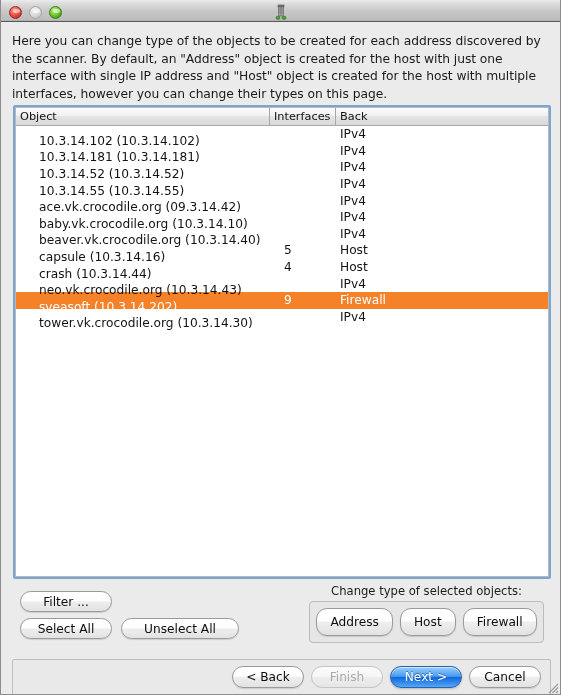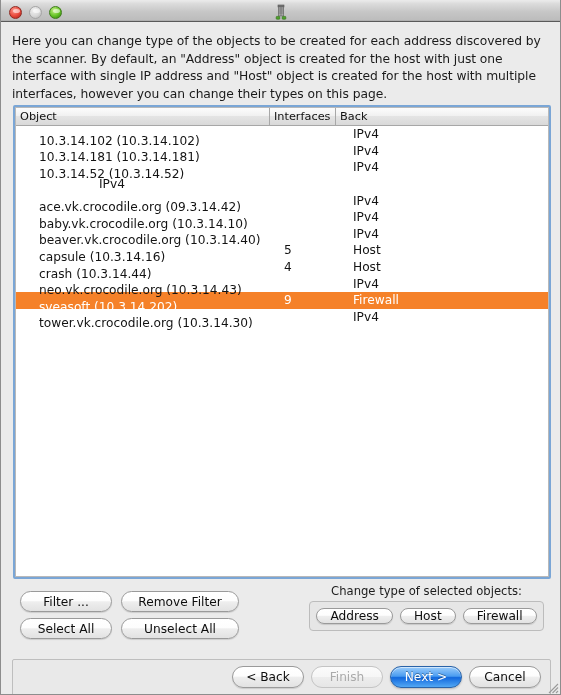--- a/index.html
+++ b/index.html
@@ -164,21 +164,20 @@
     box-sizing: border-box;
     text-align: left;
     padding-left: 14px;
     overflow: hidden;
   }
   .cell-type {
     flex: 1;
     box-sizing: border-box;
     padding-left: 4px;
     overflow: hidden;
-    margin-left: 13px;
   }
 
   
   .btn {
     display: inline-flex;
     align-items: center;
     justify-content: center;
     height: 21px;
     padding: 0 13px;
     border-radius: 11px;
@@ -236,21 +235,21 @@
   .changetype-box {
     border: 1px solid #bcbcbc;
     border-radius: 4px;
     background: #e6e6e6;
     padding: 6px 8px;
     display: flex;
     gap: 7px;
     justify-content: center;
     box-sizing: border-box;
   }
-  .changetype-box .btn { height: 16px; }
+  .changetype-box .btn { height: 28px; }
 
   
   .navbar {
     position: absolute;
     left: 11px;
     top: 637px;
     width: 539px;
     height: 47px;
     border: 1px solid #bebebe;
     border-radius: 2px;
@@ -323,20 +322,21 @@
               <div class="cell-object">10.3.14.181 (10.3.14.181)</div>
               <div class="cell-interfaces"></div>
               <div class="cell-type">IPv4</div>
             </div>
             <div class="row">
               <div class="cell-object">10.3.14.52 (10.3.14.52)</div>
               <div class="cell-interfaces"></div>
               <div class="cell-type">IPv4</div>
             </div>
             <div class="row">
+              <div class="cell-object">10.3.14.55 (10.3.14.55)</div>
               <div class="cell-interfaces"></div>
               <div class="cell-type">IPv4</div>
             </div>
             <div class="row">
               <div class="cell-object">ace.vk.crocodile.org (09.3.14.42)</div>
               <div class="cell-interfaces"></div>
               <div class="cell-type">IPv4</div>
             </div>
             <div class="row">
               <div class="cell-object">baby.vk.crocodile.org (10.3.14.10)</div>
@@ -374,21 +374,20 @@
               <div class="cell-type">IPv4</div>
             </div>
           </div>
 
       </div>
     </div>
 
     <div class="left-buttons">
       <div class="left-row">
         <div class="btn">Filter ...</div>
-        <div class="btn wide">Remove Filter</div>
       </div>
       <div class="left-row">
         <div class="btn">Select All</div>
         <div class="btn wide">Unselect All</div>
       </div>
     </div>
 
     <div class="changetype">
       <div class="changetype-label">Change type of selected objects:</div>
       <div class="changetype-box">

